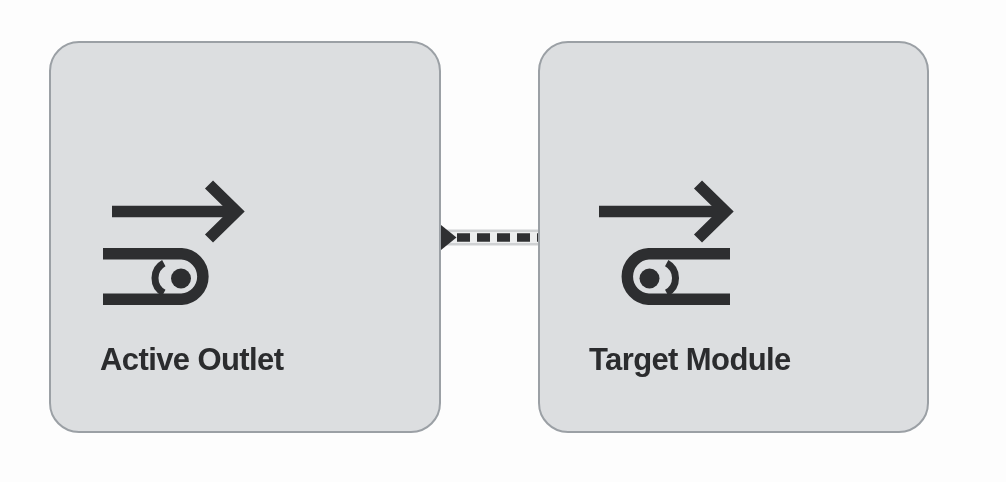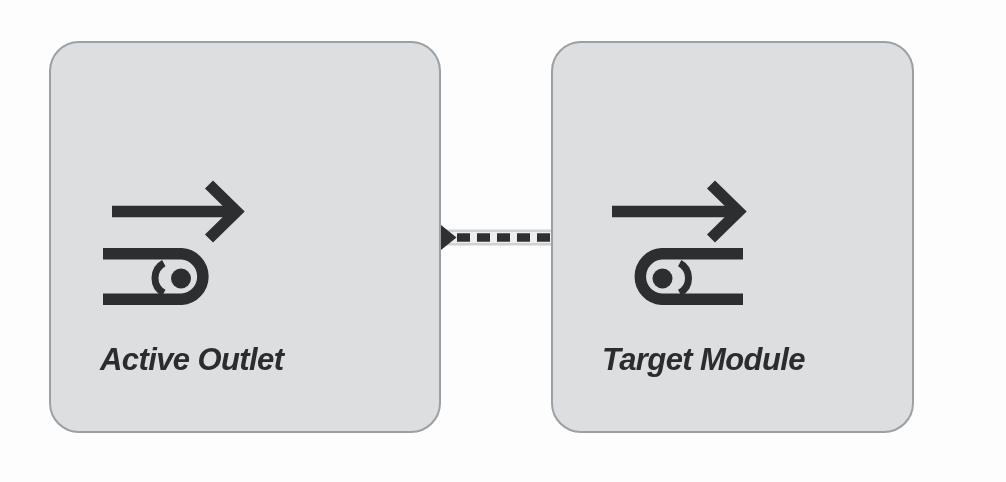--- a/index.html
+++ b/index.html
@@ -12,24 +12,23 @@
     overflow: hidden;
   }
   .node {
     position: absolute;
     top: 41px;
     height: 392px;
     background: var(--node-fill, #dcdee0);
     border: 2px solid var(--node-border, #9ba0a5);
     border-radius: 30px;
     box-sizing: border-box;
-    font-style: italic;
   }
   .node-left  { left: 49px;  width: 392px; }
-  .node-right { left: 551px; width: 363px; }
+  .node-right { left: 538px; width: 391px; }
 
   .node-icon { position: absolute; }
   .node-left  .node-icon { left: 49px; top: 132px; width: 150px; height: 135px; }
   .node-right .node-icon { left: 47px; top: 132px; width: 155px; height: 135px; }
 
   .node-label {
     position: absolute;
     left: 49px;
     top: 299px;
     font-size: 31px;

